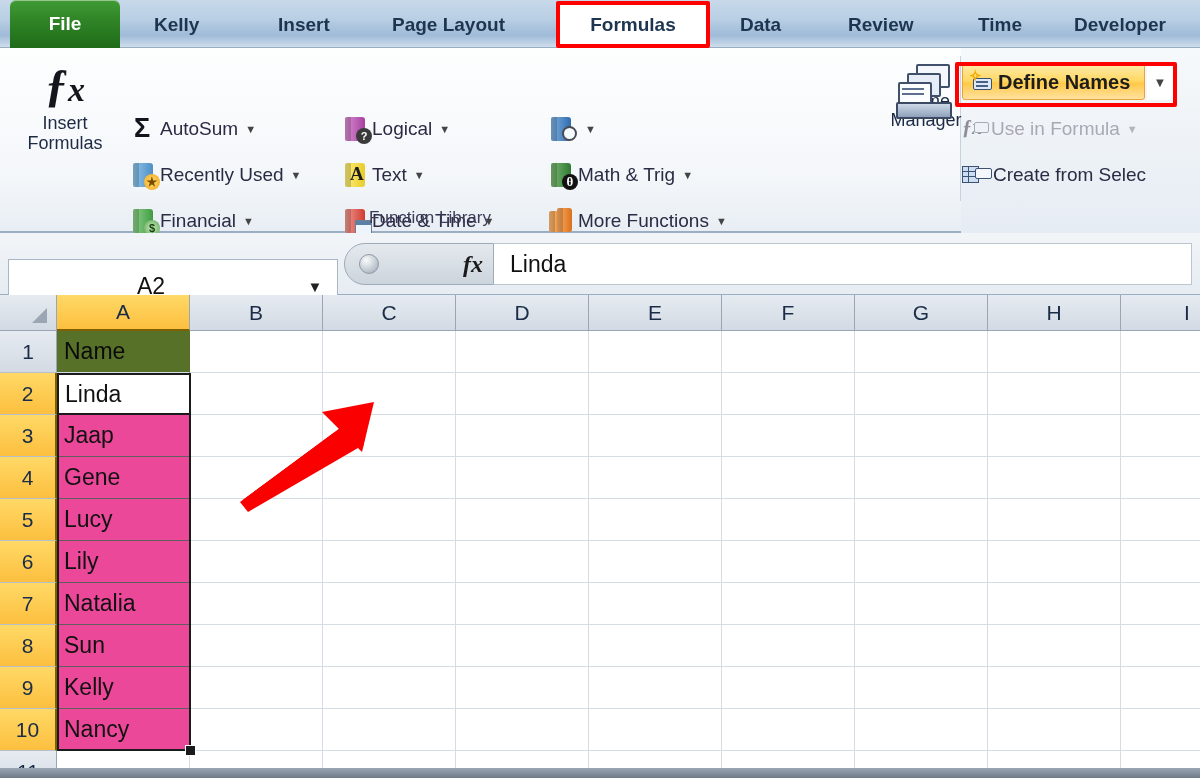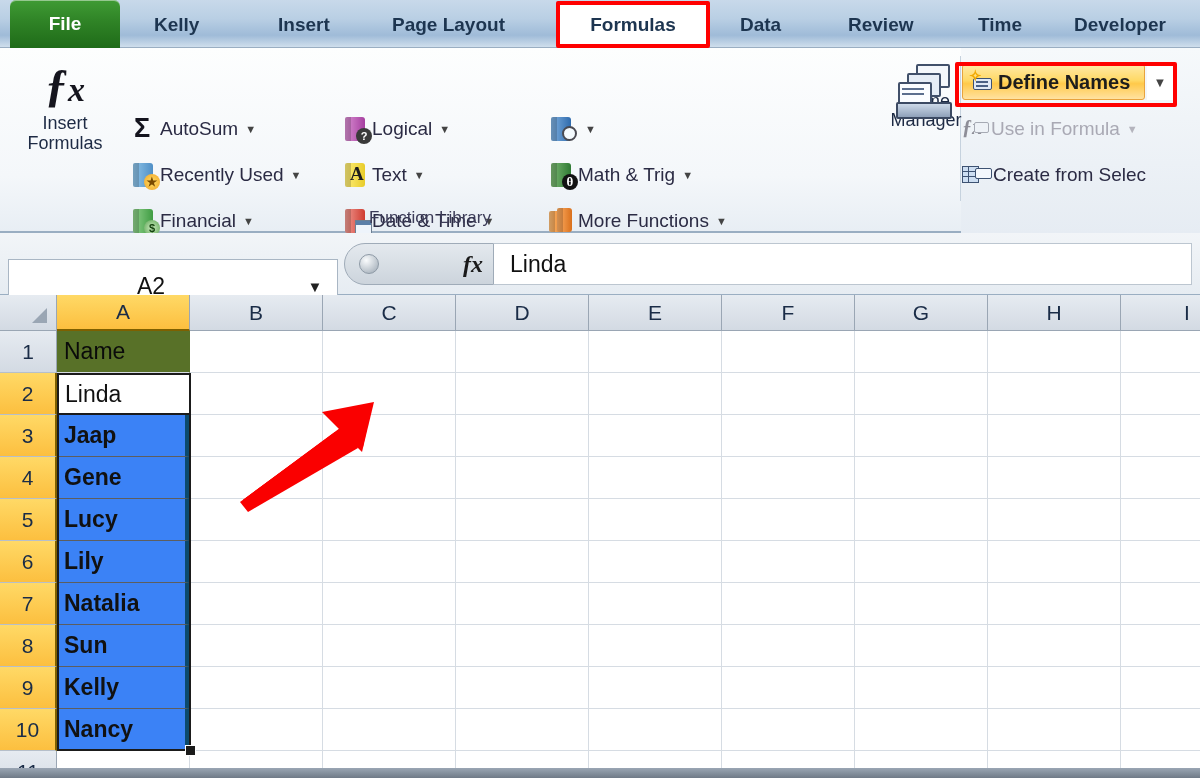--- a/index.html
+++ b/index.html
@@ -162,21 +162,21 @@
     background:linear-gradient(to bottom,#ffd966,#fcbf3f);
     border-right:2px solid #7e6000; color:#1a2c47;
   }
   .cell {
     position:absolute; height:42px;
     border-right:1px solid #d6dce3; border-bottom:1px solid #d6dce3;
     display:flex; align-items:center; padding-left:7px;
     font-size:23px; color:#111; white-space:nowrap; cursor:cell;
   }
   .cell.hdrfill { background:#587128; color:#0a0a0a; border-right-color:#587128; }
-  .cell.selfill { background:#3b82f6; border-right:5px solid #0c4a6e; border-bottom:1px solid #5e5e5e;font-weight:bold; }
+  .cell.selfill { background:#ec4899; border-right:1px solid #0c4a6e; border-bottom:1px solid #5e5e5e; }
   .cell.active {
     background:#fff; border:2px solid #1b1b1b; z-index:5;
     padding-left:6px;
   }
   .selframe {
     position:absolute; border:2px solid #1b1b1b; pointer-events:none; z-index:6;
   }
   .fillhandle {
     position:absolute; width:11px; height:11px; background:#1b1b1b;
     border:1px solid #fff; z-index:7;

